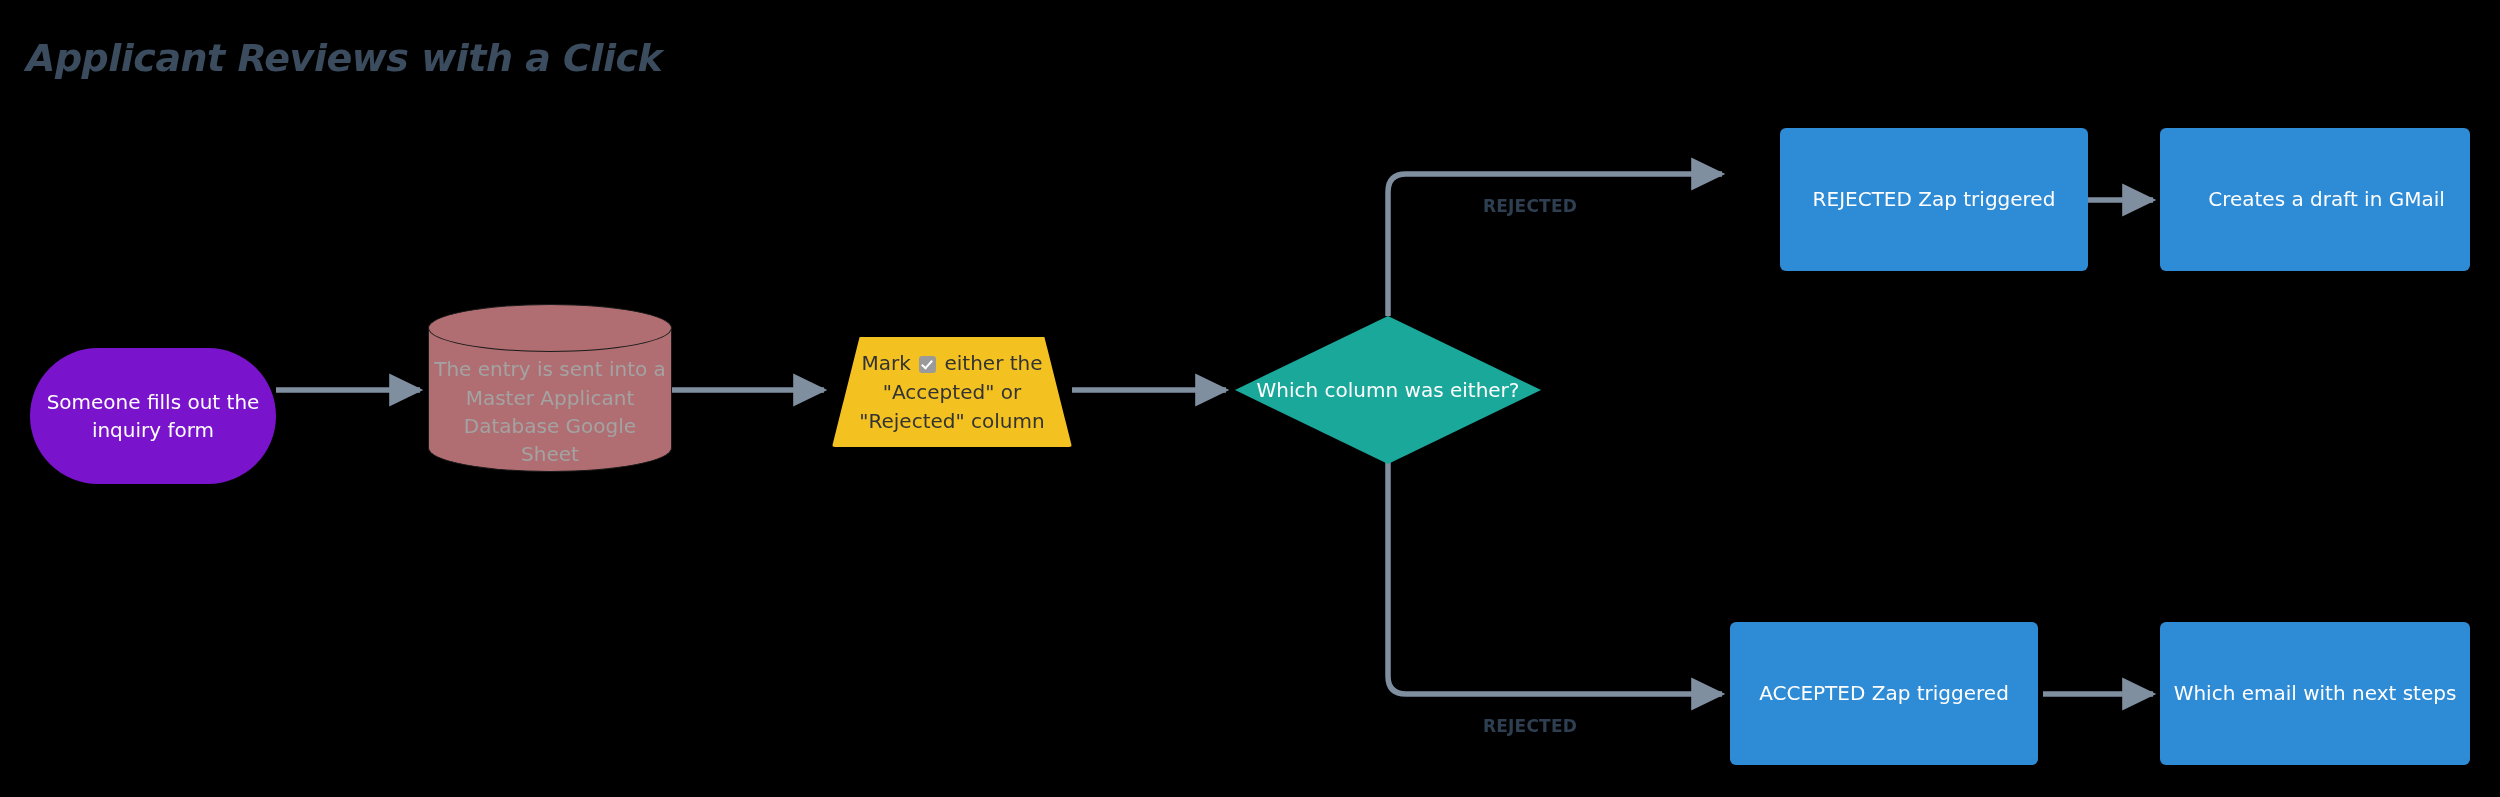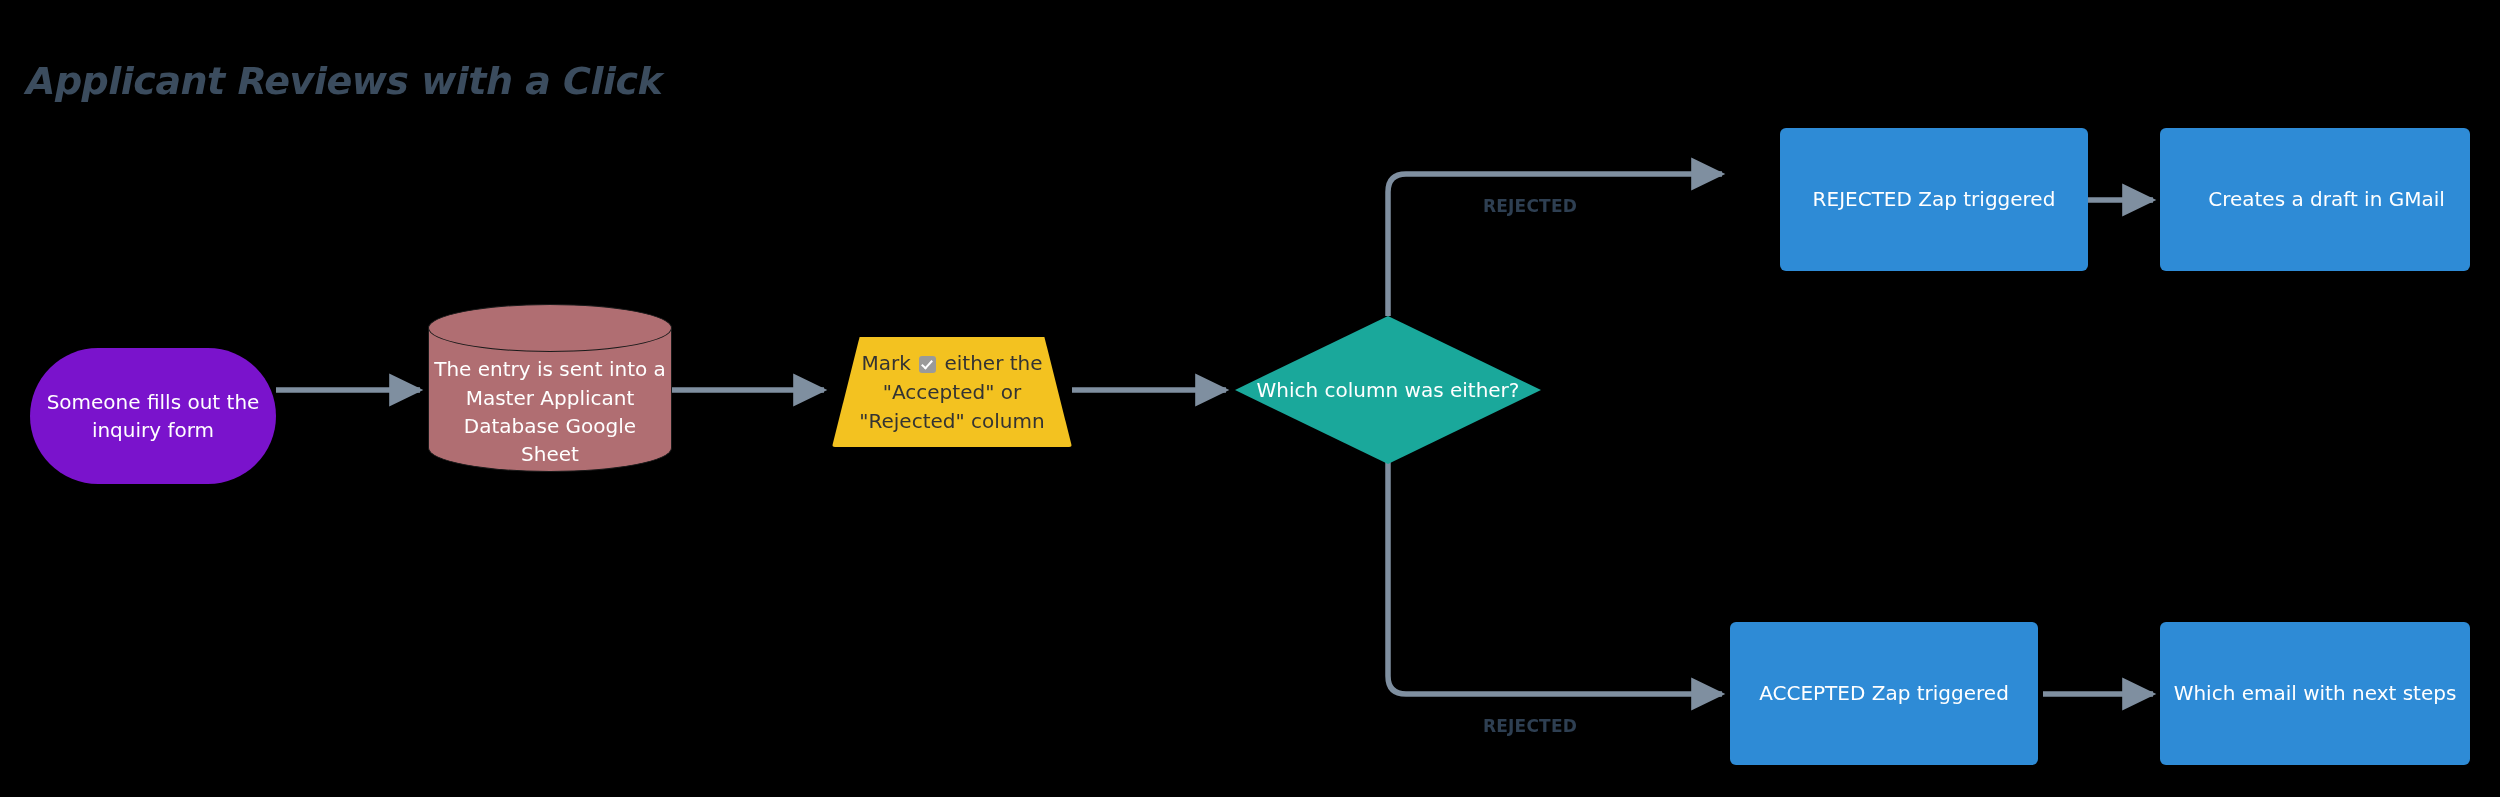--- a/index.html
+++ b/index.html
@@ -22,21 +22,20 @@
   #title {
     position: absolute;
     left: 26px;
     top: 36px;
     font-size: 38px;
     font-weight: bold;
     font-style: italic;
     letter-spacing: -0.5px;
     color: #3b4c5e;
     white-space: nowrap;
-    margin-top: 23px;
   }
   svg#wires {
     position: absolute;
     left: 0;
     top: 0;
     width: 2500px;
     height: 797px;
     overflow: visible;
   }
   .node {
@@ -88,21 +87,21 @@
   .cyl-label {
     position: absolute;
     left: 0;
     right: 0;
     top: 48px;
     bottom: 0;
     display: flex;
     align-items: center;
     justify-content: center;
     text-align: center;
-    color: #ffffff;
+    color: #a3a3a3;
     font-size: 20px;
     line-height: 1.42;
     padding: 0 6px;
     box-sizing: border-box;
   }
   
   .trapezoid-wrap {
     position: absolute;
   }
   .trapezoid-shape {

